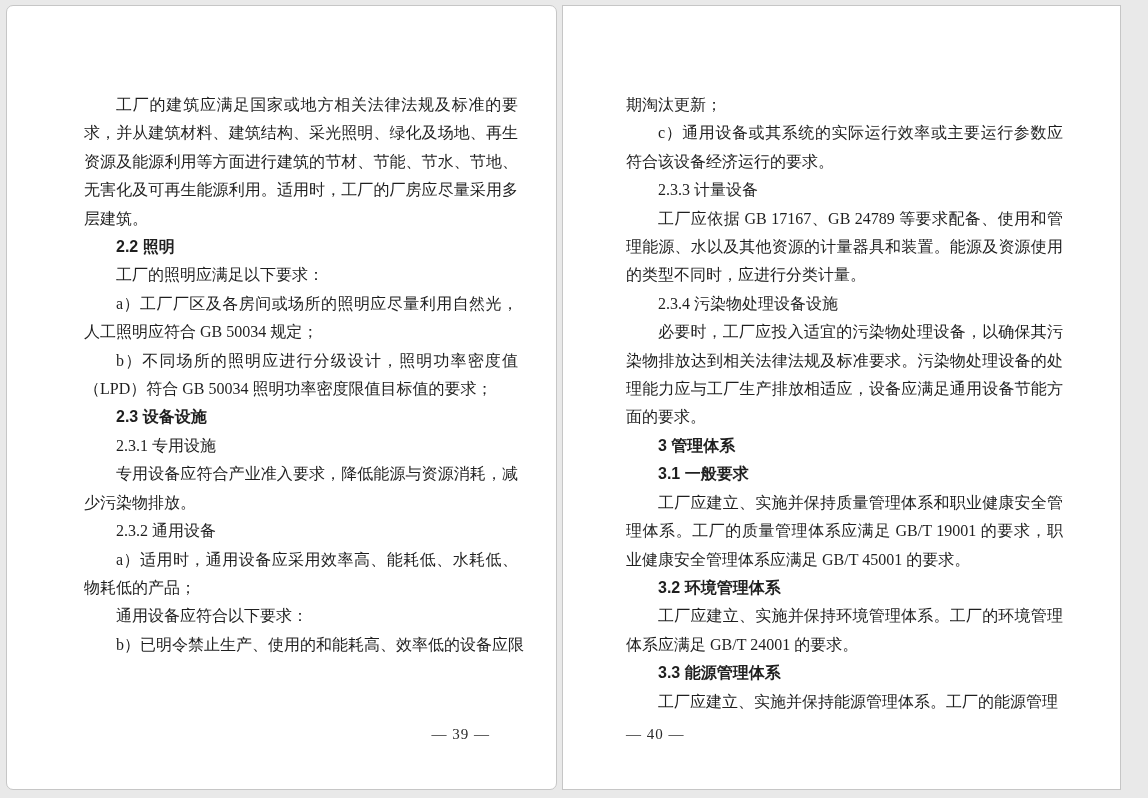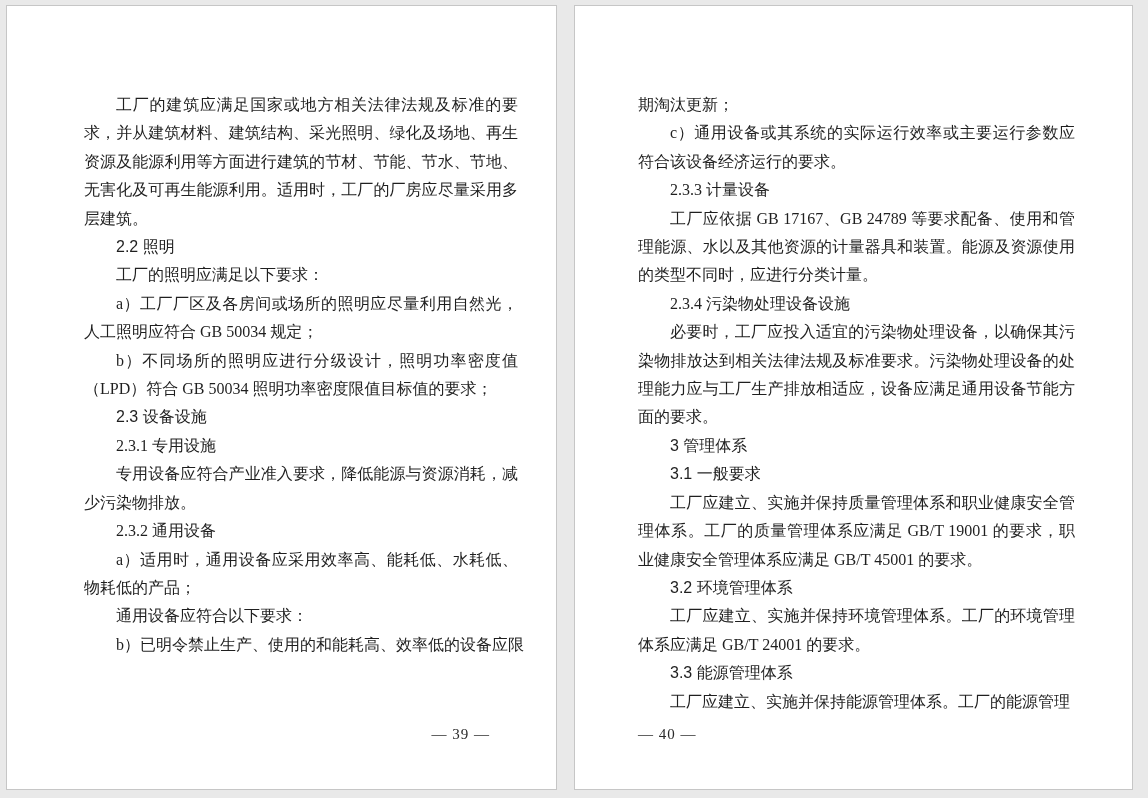--- a/index.html
+++ b/index.html
@@ -17,42 +17,42 @@
   }
   .page {
     position: absolute;
     top: 5px;
     height: 785px;
     background: #ffffff;
     border: 1px solid #c6c6c6;
     box-sizing: border-box;
     overflow: hidden;
   }
-  .page-left  { left: 6px;   width: 551px; }
-  .page-right { left: 574px; width: 559px; }
+  .page-left  { left: 6px;   width: 551px; border-radius: 7px; }
+  .page-right { left: 562px; width: 559px; }
 
   .page-body {
     position: absolute;
     top: 85px;
   }
   .page-left  .page-body { left: 77px; width: 434px; }
   .page-right .page-body { left: 63px; width: 437px; }
 
   .block {
     margin: 0;
     font-size: 16px;
     line-height: 28.4px;
     text-align: justify;
     text-justify: inter-ideograph;
     text-justify: inter-character;
     text-indent: 2em;
   }
   .block.pc { text-indent: 0; }
   .block.h  {
-    font-weight: 400;
+    font-weight: 700;
     font-family: "Liberation Sans", "DejaVu Sans", sans-serif;
   }
   
   .page-left .page-body .block:last-child { white-space: nowrap; text-align: right; }
 
   .page-number {
     position: absolute;
     bottom: 46px;
     font-size: 15px;
     letter-spacing: 1px;

